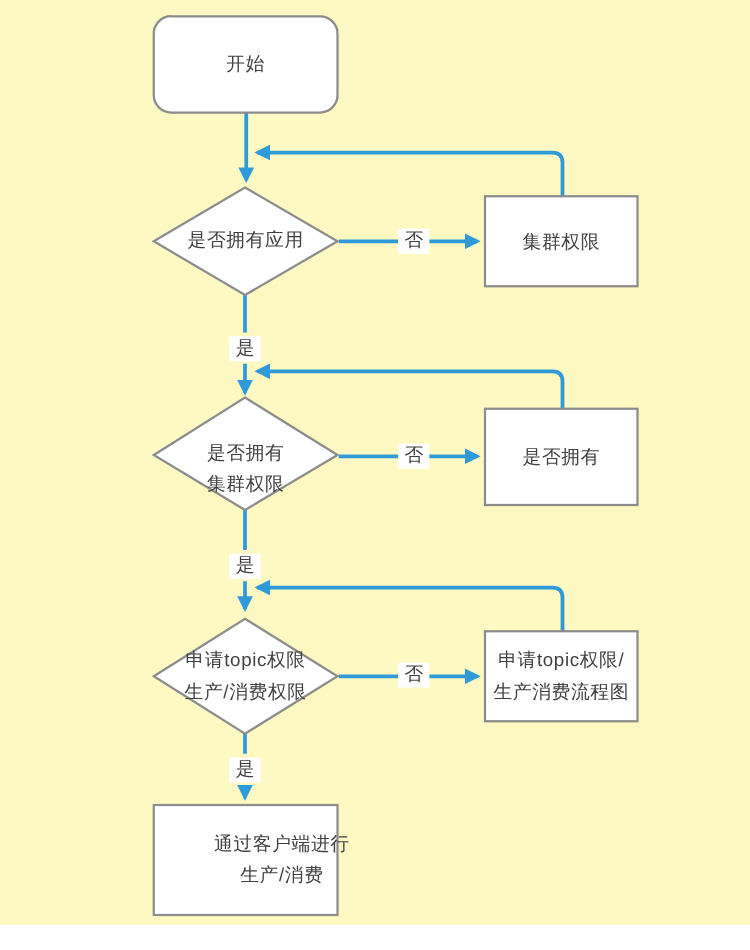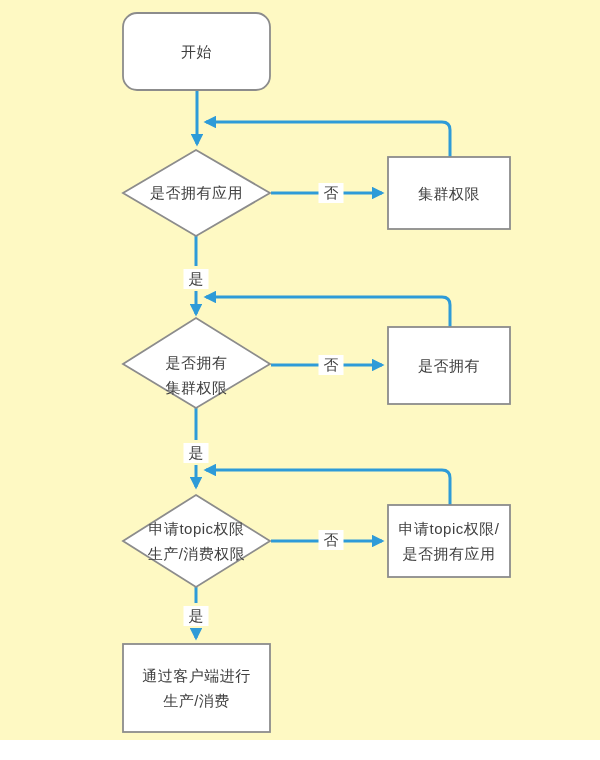--- a/index.html
+++ b/index.html
@@ -99,23 +99,23 @@
 
   <div class="node-label" style="left:123px;top:330px;width:147px;height:90px;text-align:right;">是否拥有
 集群权限</div>
 
   <div class="node-label" style="left:388px;top:327px;width:122px;height:77px;">是否拥有</div>
 
   <div class="node-label" style="left:123px;top:495px;width:147px;height:92px;">申请topic权限
 生产/消费权限</div>
 
   <div class="node-label" style="left:388px;top:505px;width:122px;height:72px;">申请topic权限/
-是否拥有应用</div>
+生产消费流程图</div>
 
-  <div class="node-label" style="left:123px;top:644px;width:147px;height:88px;">通过客户端进行
+  <div class="node-label" style="left:123px;top:644px;width:147px;height:88px;padding-left:29px;">通过客户端进行
 生产/消费</div>
 
   <div class="edge-label" style="left:331px;top:193px;">否</div>
   <div class="edge-label" style="left:196px;top:279px;">是</div>
 
   <div class="edge-label" style="left:331px;top:365px;">否</div>
   <div class="edge-label" style="left:196px;top:453px;">是</div>
 
   <div class="edge-label" style="left:331px;top:540px;">否</div>
   <div class="edge-label" style="left:196px;top:616px;">是</div>

